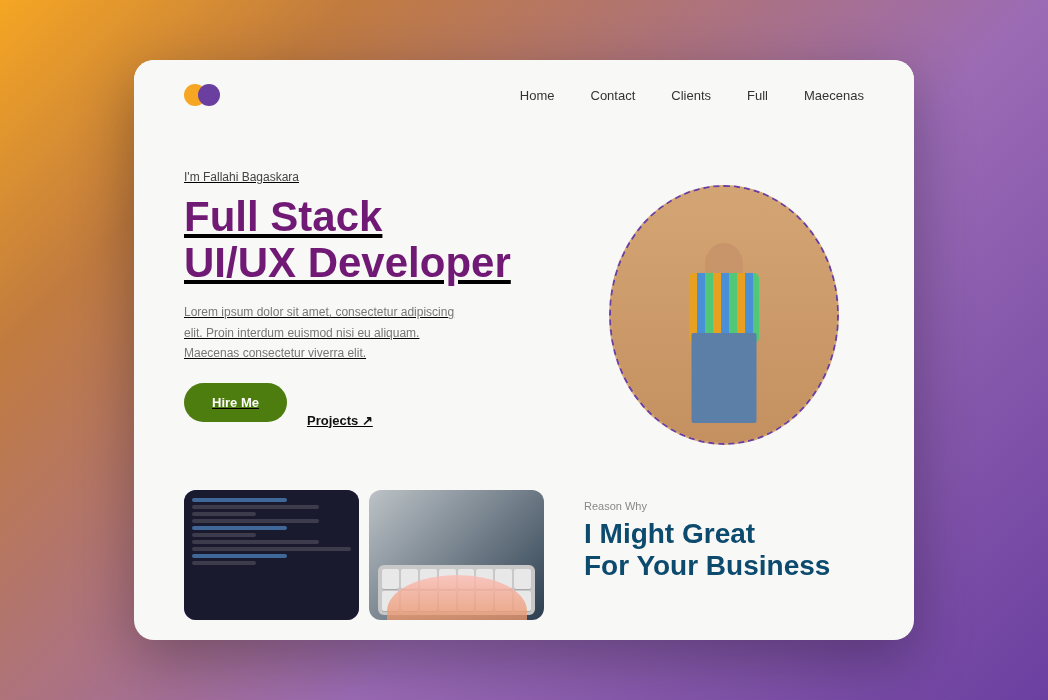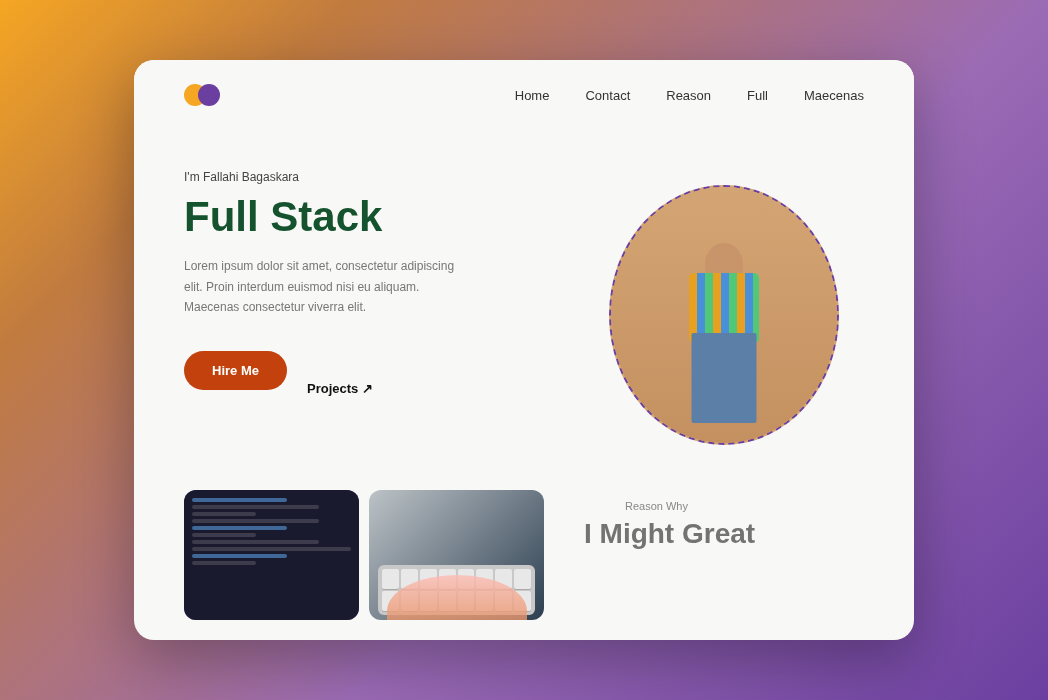--- a/index.html
+++ b/index.html
@@ -79,53 +79,54 @@
     .main-content {
       display: flex;
       padding: 20px 50px 0;
       position: relative;
       height: 370px;
     }
 
     .hero-text {
       flex: 1;
       padding-top: 20px;
+      text-decoration: underline;
     }
 
     .subtitle {
       font-size: 12px;
       color: #444;
       margin-bottom: 10px;
       font-weight: 500;
     }
 
     .hero-title {
       font-size: 42px;
       font-weight: 800;
-      color: #14532d;
+      color: #701a75;
       line-height: 1.1;
       margin-bottom: 16px;
     }
 
     .hero-description {
       font-size: 12px;
       color: #777;
       line-height: 1.7;
       max-width: 290px;
-      margin-bottom: 28px;
+      margin-bottom: 13px;
     }
 
     .cta-buttons {
       display: flex;
       align-items: center;
       gap: 20px;
     }
 
     .btn-hire {
-      background: #c2410c;
+      background: #4d7c0f;
       color: #fff;
       border: none;
       border-radius: 50px;
       padding: 12px 28px;
       font-size: 13px;
       font-weight: 600;
       cursor: pointer;
     }
 
     .btn-projects {
@@ -324,27 +325,26 @@
     .bottom-text {
       flex: 1;
       padding-top: 10px;
       padding-left: 20px;
     }
 
     .reason-label {
       font-size: 11px;
       color: #888;
       margin-bottom: 6px;
-      margin-left: 41px;
     }
 
     .reason-title {
       font-size: 28px;
       font-weight: 800;
-      color: #737373;
+      color: #0c4a6e;
       line-height: 1.15;
     }
   </style>
 </head>
 <body>
 
 <div class="browser-window">
 
   <nav class="navbar">
     <div class="logo">
@@ -352,37 +352,38 @@
       <div class="logo-circle-purple"></div>
     </div>
     <ul class="nav-links">
       <li>
         <a>Home</a>
       </li>
       <li>
         <a>Contact</a>
       </li>
       <li>
-        <a>Reason</a>
+        <a>Clients</a>
       </li>
       <li>
         <a>Full</a>
       </li>
       <li>
         <a>Maecenas</a>
       </li>
     </ul>
   </nav>
 
   <div class="main-content">
 
     <div class="hero-text">
       <p class="subtitle">I'm Fallahi Bagaskara</p>
       <h1 class="hero-title">
         <span>Full Stack</span><br>
+        <span>UI/UX Developer</span>
       </h1>
       <p class="hero-description">Lorem ipsum dolor sit amet, consectetur adipiscing elit. Proin interdum euismod nisi eu aliquam. Maecenas consectetur viverra elit.</p>
       <div class="cta-buttons">
         <button class="btn-hire">Hire Me</button>
         <button class="btn-projects">Projects ↗</button>
       </div>
     </div>
 
     <div class="hero-image-container">
       <div class="hero-image-circle">
@@ -438,18 +439,19 @@
           </div>
           <div class="skin-hands"></div>
         </div>
       </div>
     </div>
 
     <div class="bottom-text">
       <p class="reason-label">Reason Why</p>
       <h2 class="reason-title">
         <span>I Might Great</span><br>
+        <span>For Your Business</span>
       </h2>
     </div>
 
   </div>
 
 </div>
 
 </body></html>

